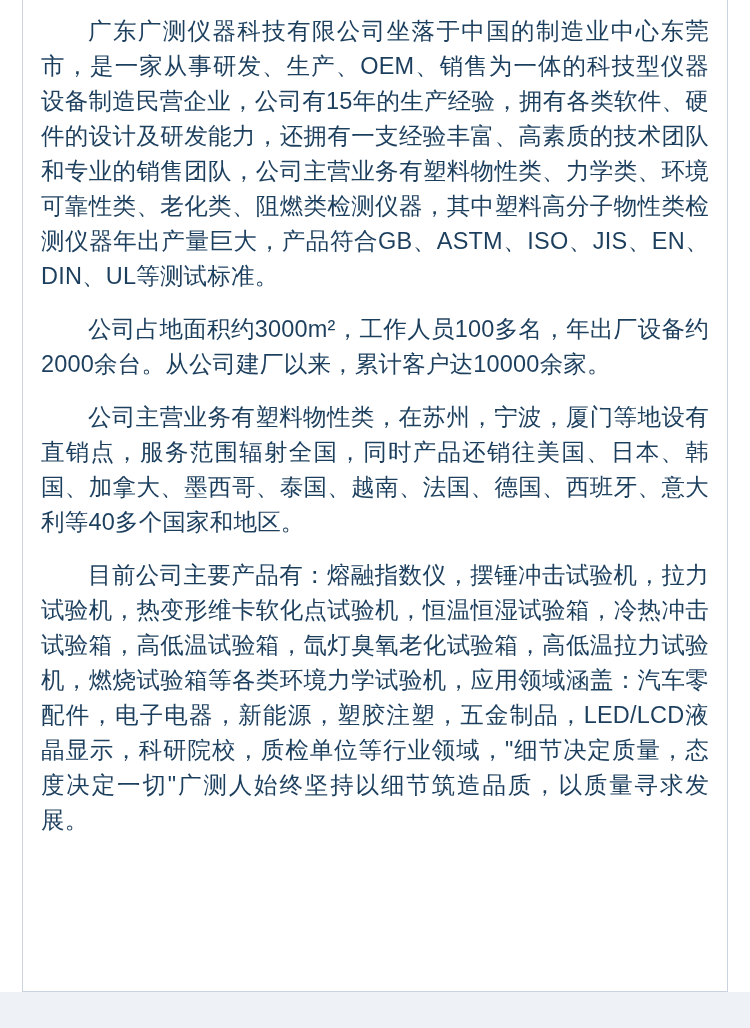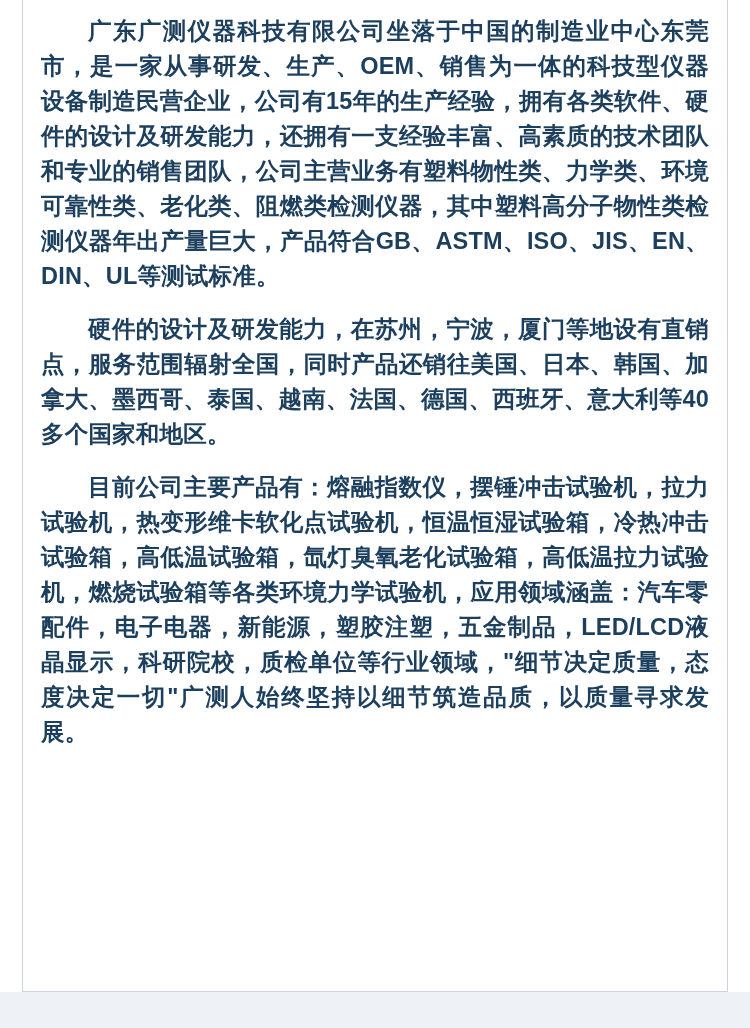--- a/index.html
+++ b/index.html
@@ -48,32 +48,33 @@
     width: 668px;
   }
   p.para {
     margin: 0 0 18px 0;
     color: #1d3f5e;
     font-size: 23.5px;
     line-height: 35px;
     text-align: justify;
     text-justify: inter-ideograph;
     letter-spacing: 0.2px;
-    font-weight: 700;
+    font-weight: 400;
     text-indent: 2em;
   }
   p.para:last-child {
     margin-bottom: 0;
   }
 </style>
 </head>
 <body>
 
 <div class="page">
   <div class="card">
     <div class="content">
       <p class="para">广东广测仪器科技有限公司坐落于中国的制造业中心东莞市，是一家从事研发、生产、OEM、销售为一体的科技型仪器设备制造民营企业，公司有15年的生产经验，拥有各类软件、硬件的设计及研发能力，还拥有一支经验丰富、高素质的技术团队和专业的销售团队，公司主营业务有塑料物性类、力学类、环境可靠性类、老化类、阻燃类检测仪器，其中塑料高分子物性类检测仪器年出产量巨大，产品符合GB、ASTM、ISO、JIS、EN、DIN、UL等测试标准。</p>
-      <p class="para">硬件的设计及研发能力，在苏州，宁波，厦门等地设有直销点，服务范围辐射全国，同时产品还销往美国、日本、韩国、加拿大、墨西哥、泰国、越南、法国、德国、西班牙、意大利等40多个国家和地区。</p>
+      <p class="para">公司占地面积约3000m²，工作人员100多名，年出厂设备约2000余台。从公司建厂以来，累计客户达10000余家。</p>
+      <p class="para">公司主营业务有塑料物性类，在苏州，宁波，厦门等地设有直销点，服务范围辐射全国，同时产品还销往美国、日本、韩国、加拿大、墨西哥、泰国、越南、法国、德国、西班牙、意大利等40多个国家和地区。</p>
       <p class="para">目前公司主要产品有：熔融指数仪，摆锤冲击试验机，拉力试验机，热变形维卡软化点试验机，恒温恒湿试验箱，冷热冲击试验箱，高低温试验箱，氙灯臭氧老化试验箱，高低温拉力试验机，燃烧试验箱等各类环境力学试验机，应用领域涵盖：汽车零配件，电子电器，新能源，塑胶注塑，五金制品，LED/LCD液晶显示，科研院校，质检单位等行业领域，"细节决定质量，态度决定一切"广测人始终坚持以细节筑造品质，以质量寻求发展。</p>
     </div>
   </div>
   <div class="bottom-strip"></div>
 </div>
 
 </body></html>

